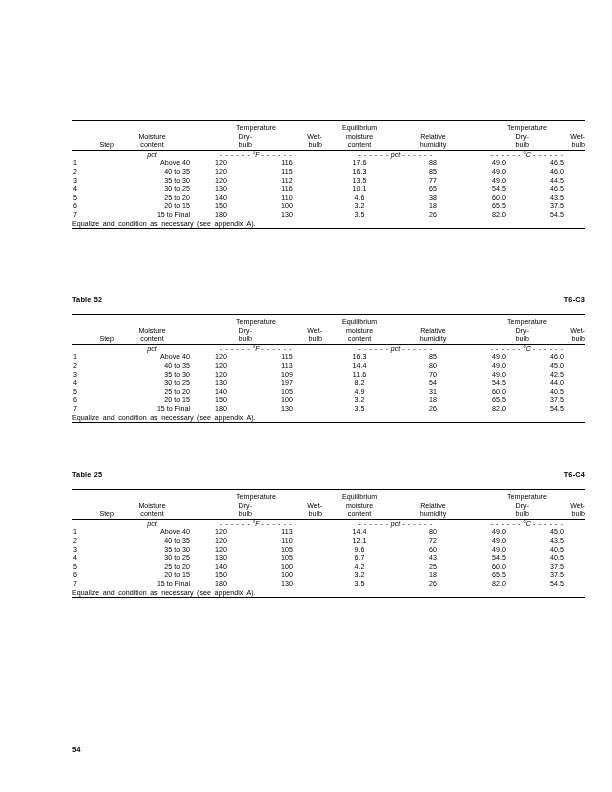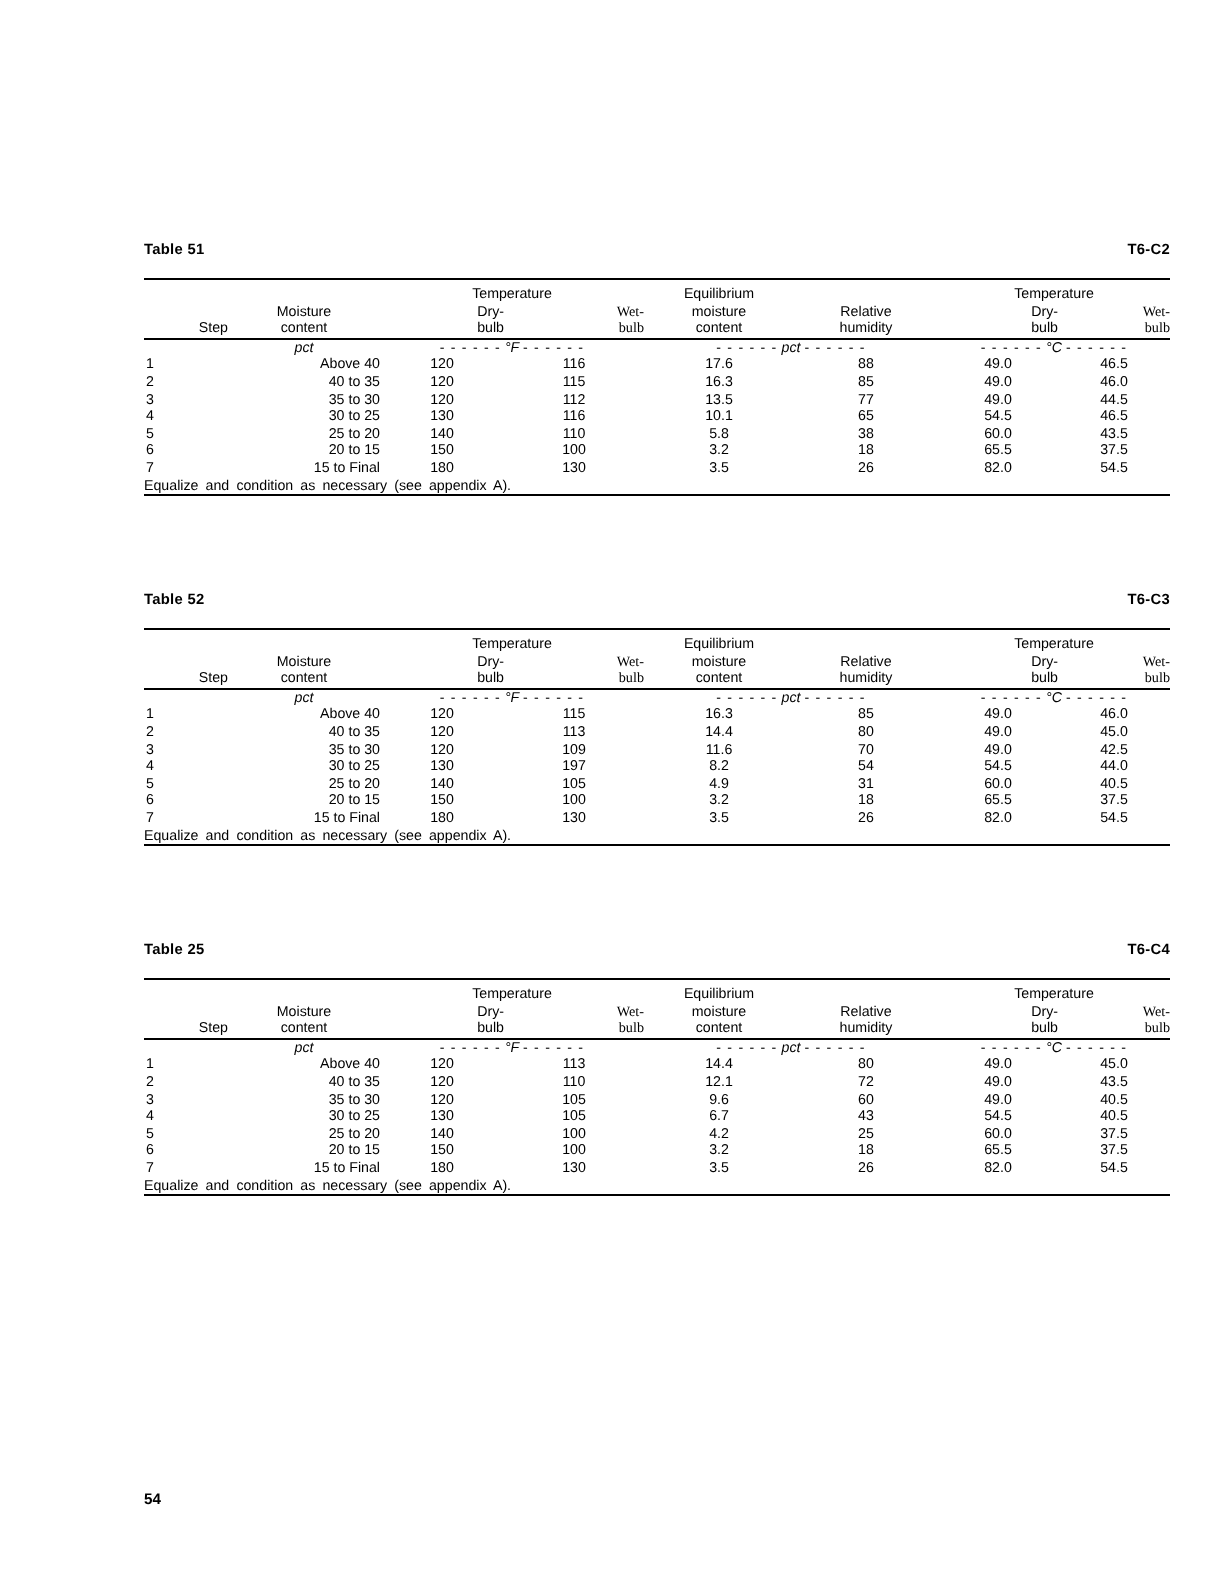--- a/index.html
+++ b/index.html
@@ -93,21 +93,21 @@
     text-align: center;
     padding-bottom: 0px;
   }
   .hdr th {
     font-weight: bold;
     font-size: 7.1px;
     padding-bottom: 1px;
   }
   .hdr th.l { text-align: right; }
   .hdr th.c { text-align: center; }
-  .hdr th.r { text-align: right; font-family: Liberation Serif, serif; }
+  .hdr th.r { text-align: right; }
 
   
   .units td {
     font-style: italic;
     font-size: 7.1px;
     text-align: center;
     padding-top: 4px;
     padding-bottom: 2px;
   }
   .units td .dash {
@@ -149,24 +149,20 @@
     font-size: 7.6px;
     font-weight: bold;
   }
 </style>
 </head>
 <body>
 
 <div class="page">
 
   <div class="table-block b1">
-    <div class="block-head">
-      <div class="tbl-caption">Table 51</div>
-      <div class="tbl-code">T6-C2</div>
-    </div>
     <table class="data">
       <colgroup>
         <col class="c-step">
           <col class="c-mc">
           <col class="c-f-dry">
           <col class="c-f-wet">
         <col class="c-emc">
           <col class="c-rh">
           <col class="c-c-dry">
           <col class="c-c-wet">
@@ -266,21 +262,21 @@
           <td class="num">10.1</td>
           <td class="num">65</td>
           <td class="num">54.5</td>
           <td class="num">46.5</td>
         </tr>
         <tr class="drow">
           <td class="step">5</td>
           <td class="mc">25 to 20</td>
           <td class="num">140</td>
           <td class="num">110</td>
-          <td class="num">5.8</td>
+          <td class="num">4.6</td>
           <td class="num">38</td>
           <td class="num">60.0</td>
           <td class="num">43.5</td>
         </tr>
         <tr class="drow">
           <td class="step">6</td>
           <td class="mc">20 to 15</td>
           <td class="num">150</td>
           <td class="num">100</td>
           <td class="num">3.2</td>

